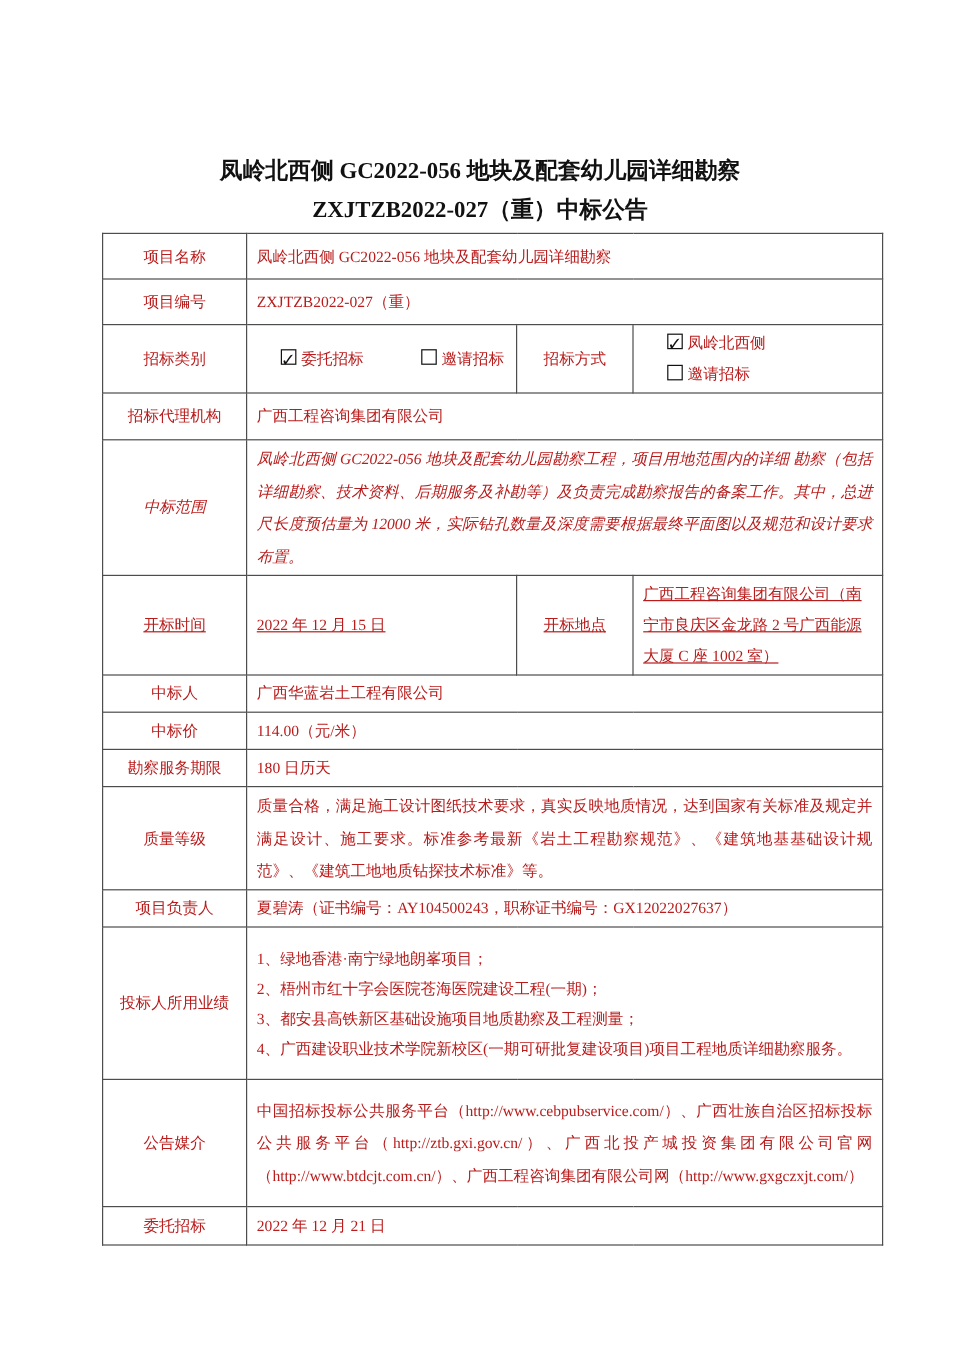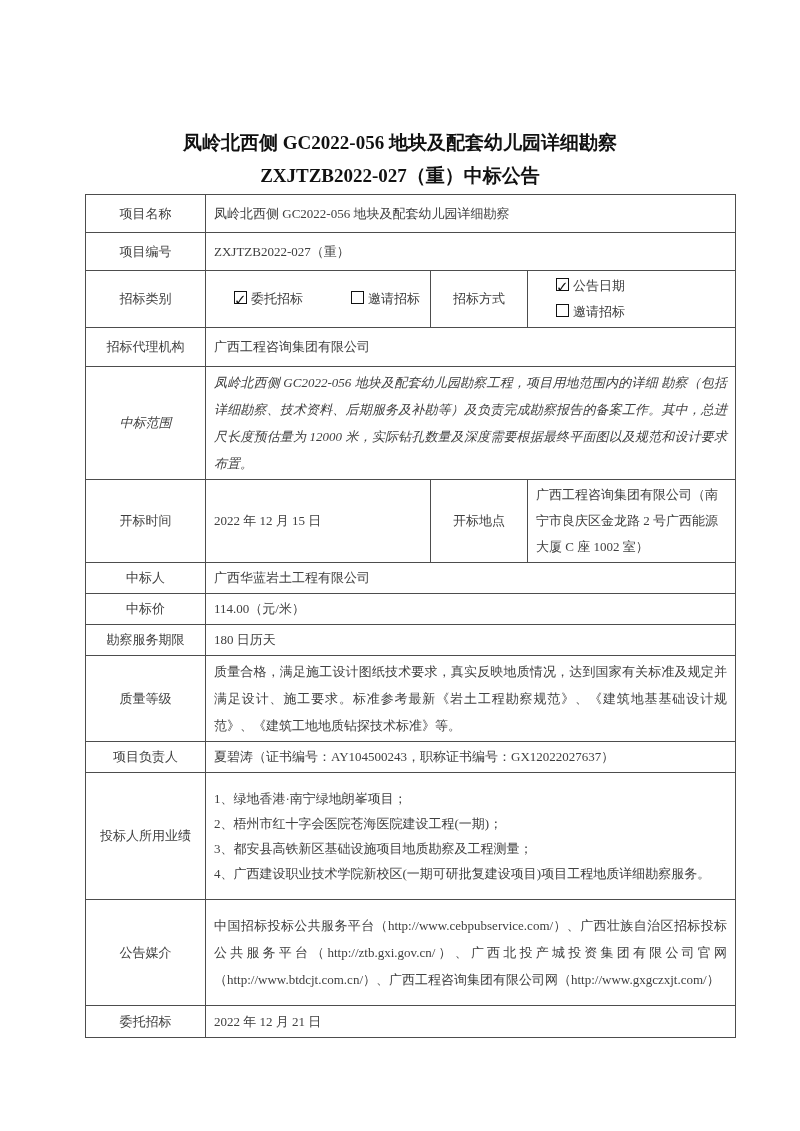--- a/index.html
+++ b/index.html
@@ -11,37 +11,37 @@
   .title-block{
     padding-top:126px;text-align:center;font-weight:bold;
     font-size:19px;line-height:33px;color:#111;
   }
   table.doc{
     margin-left:85px;margin-top:2px;
     border-collapse:collapse;table-layout:fixed;width:650px;
   }
   table.doc td{
     border:1px solid #4d4d4d;
-    font-size:13px;color:#404040;
+    font-size:13px;color:#b91c1c;
     vertical-align:middle;
     padding:2px 8px;
     overflow:hidden;
     box-sizing:border-box;
   }
   td.label{
     text-align:center;padding:2px 2px;
   }
   td.val{line-height:26px;}
   td.val.justify{text-align:justify;line-height:27px;}
   .ach-line{line-height:25px;text-align:justify;}
   .place-cell{line-height:24px;padding:2px 6px;}
   
   tr.r1 td{height:38px;} tr.r2 td{height:38px;} tr.r3 td{height:39px;}
   tr.r4 td{height:38px;} tr.r5 td{height:39px;} tr.r6 td{height:113px;font-style:italic;}
-  tr.r7 td{height:73px;} tr.r8 td{height:27px;} tr.r9 td{height:26px;}
+  tr.r7 td{height:73px;text-decoration:underline;} tr.r8 td{height:27px;} tr.r9 td{height:26px;}
   tr.r10 td{height:25px;} tr.r11 td{height:81px;} tr.r12 td{height:26px;}
   tr.r13 td{height:127px;} tr.r14 td{height:106px;} tr.r15 td{height:32px;}
   
   .cb{
     display:inline-block;width:11px;height:11px;
     border:1.5px solid #111;position:relative;
     margin-right:4px;vertical-align:-1px;background:#fff;
   }
   .cb.checked::after{
     content:"\2713";
@@ -80,21 +80,21 @@
   </tr>
 
 
   <tr class="r4">
     <td class="label">招标类别</td>
     <td class="val">
       <span class="cb-item"><span class="cb checked"></span><span>委托招标</span></span><span class="cb-gap"></span><span class="cb-item"><span class="cb"></span><span>邀请招标</span></span>
     </td>
     <td class="label">招标方式</td>
     <td class="val">
-      <span class="cb-item"><span class="cb checked"></span><span>公告日期</span></span><span class="cb-gap"></span><span class="cb-item"><span class="cb"></span><span>邀请招标</span></span>
+      <span class="cb-item"><span class="cb checked"></span><span>凤岭北西侧</span></span><span class="cb-gap"></span><span class="cb-item"><span class="cb"></span><span>邀请招标</span></span>
     </td>
   </tr>
 
   <tr class="r5">
     <td class="label">招标代理机构</td>
     <td class="val" colspan="3">广西工程咨询集团有限公司</td>
   </tr>
 
   <tr class="r6">
     <td class="label">中标范围</td>

